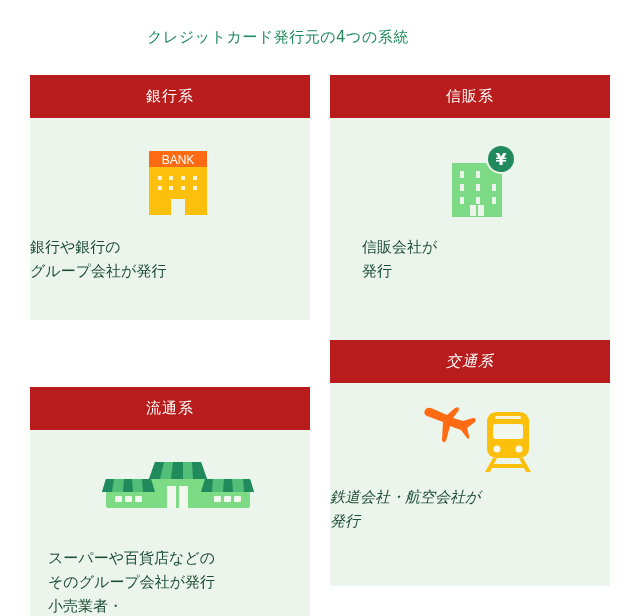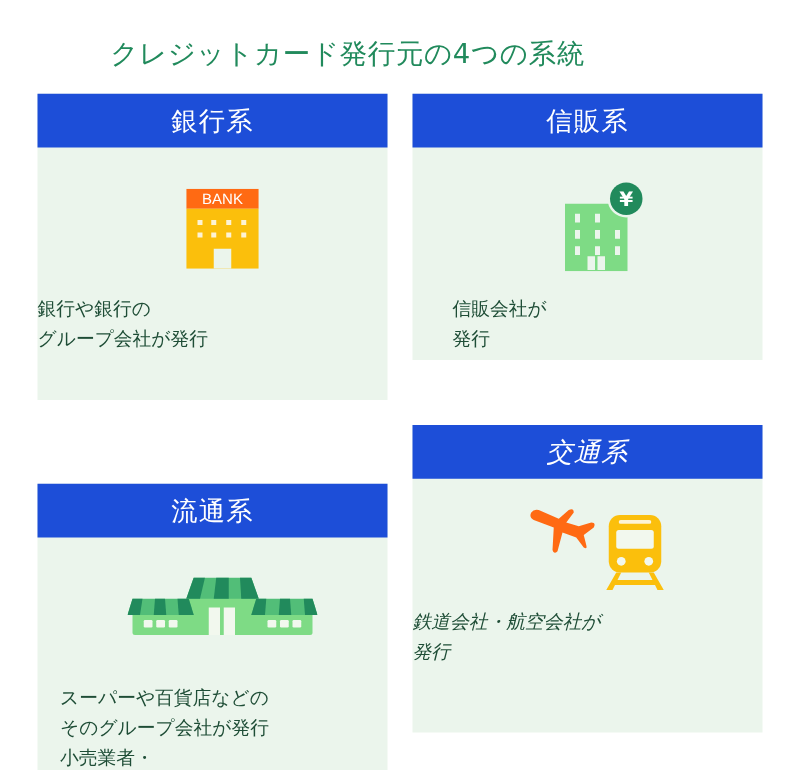--- a/index.html
+++ b/index.html
@@ -1,37 +1,37 @@
 <!DOCTYPE html>
 <html><head>
 <meta charset="utf-8">
 <style>
   * { box-sizing: border-box; margin: 0; padding: 0; }
   html, body { width: 640px; height: 616px; background: #ffffff; overflow: hidden; }
   body { position: relative; font-family: "DejaVu Sans", "Liberation Sans", sans-serif; }
 
   .title {
     position: absolute; left: 0; top: 28px; width: 556px;
-    text-align: center; font-size: 22px; color: #218a5c; letter-spacing: 0.5px;
+    text-align: center; font-size: 15px; color: #218a5c; letter-spacing: 0.5px;
   }
 
   .panel { position: absolute; width: 280px; background: #ebf5ec; }
   .panel .head {
-    height: 43px; background: #1d4ed8; color: #ffffff;
-    font-size: 21px; display: flex; align-items: center; justify-content: center;
+    height: 43px; background: #b91c1c; color: #ffffff;
+    font-size: 15px; display: flex; align-items: center; justify-content: center;
     letter-spacing: 1px;
   }
   .panel .icon-wrap { position: absolute; left: 0; width: 280px; display: flex; justify-content: center; padding-left: 16px; }
   .panel .desc {
     position: absolute; left: 0; width: 280px; 
     font-size: 15px; line-height: 24px; color: #1e4d36;
   }
 
   #p1 { left: 30px; top: 75px; height: 245px; }
-  #p2 { left: 330px; top: 75px; height: 213px; }
+  #p2 { left: 330px; top: 75px; height: 307px; }
   #p3 { left: 30px; top: 340px; height: 246px; margin-top: 47px; }
   #p4 { left: 330px; top: 340px; height: 246px; font-style: italic; }
 </style>
 </head>
 <body>
 
 <div class="title">クレジットカード発行元の4つの系統</div>
 
 <div class="panel" id="p1">
   <div class="head">銀行系</div>

